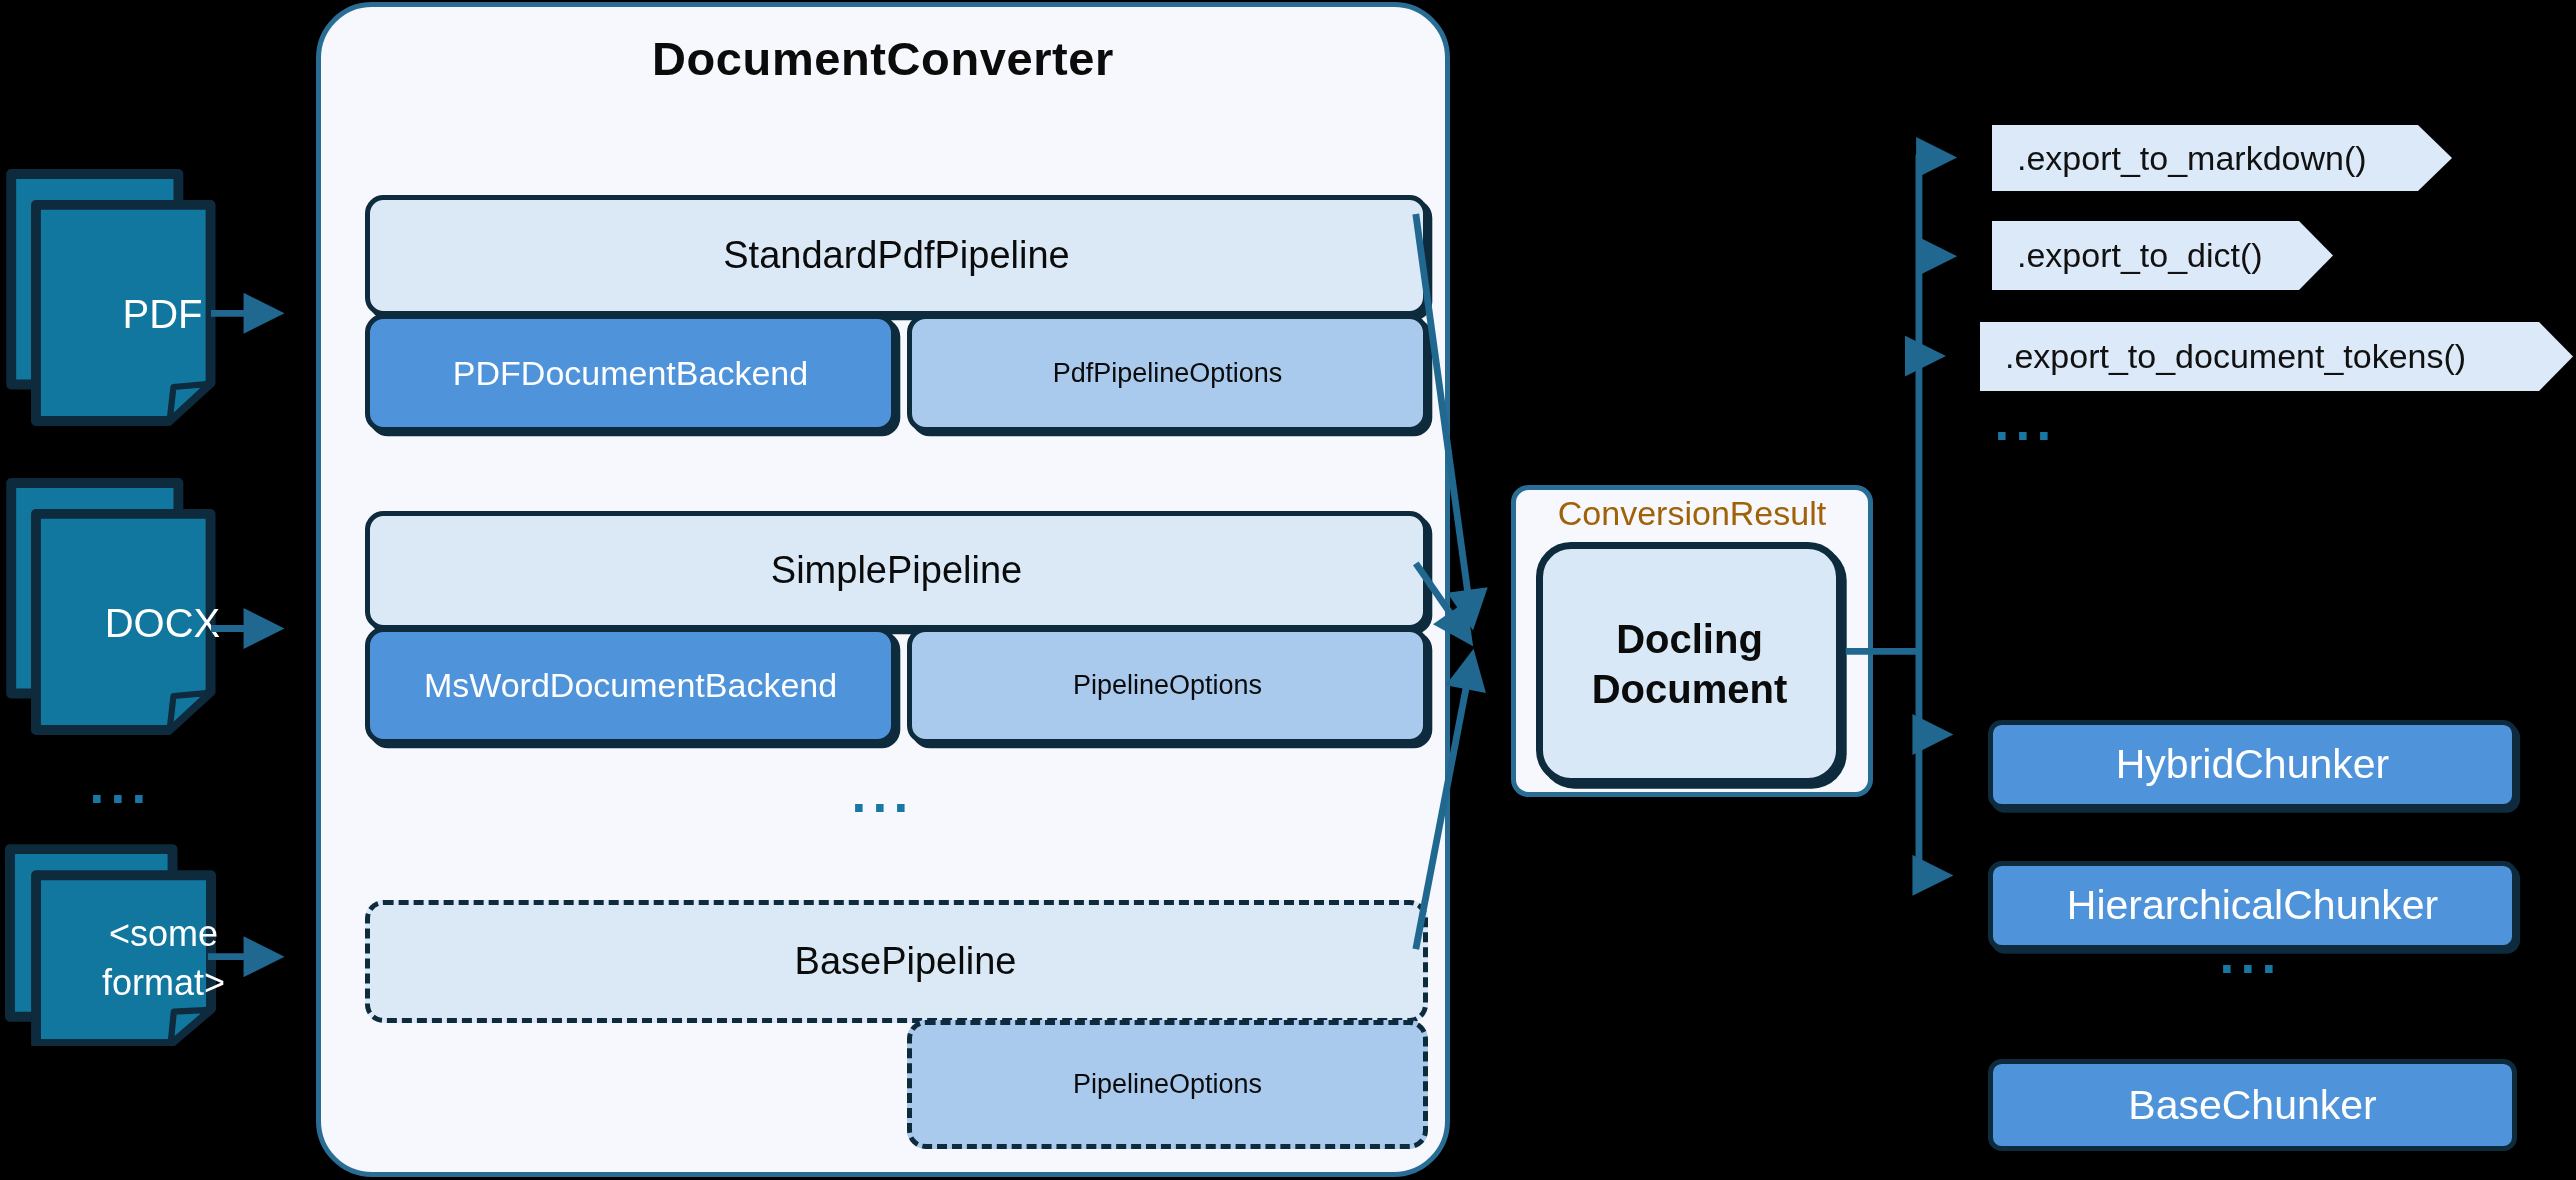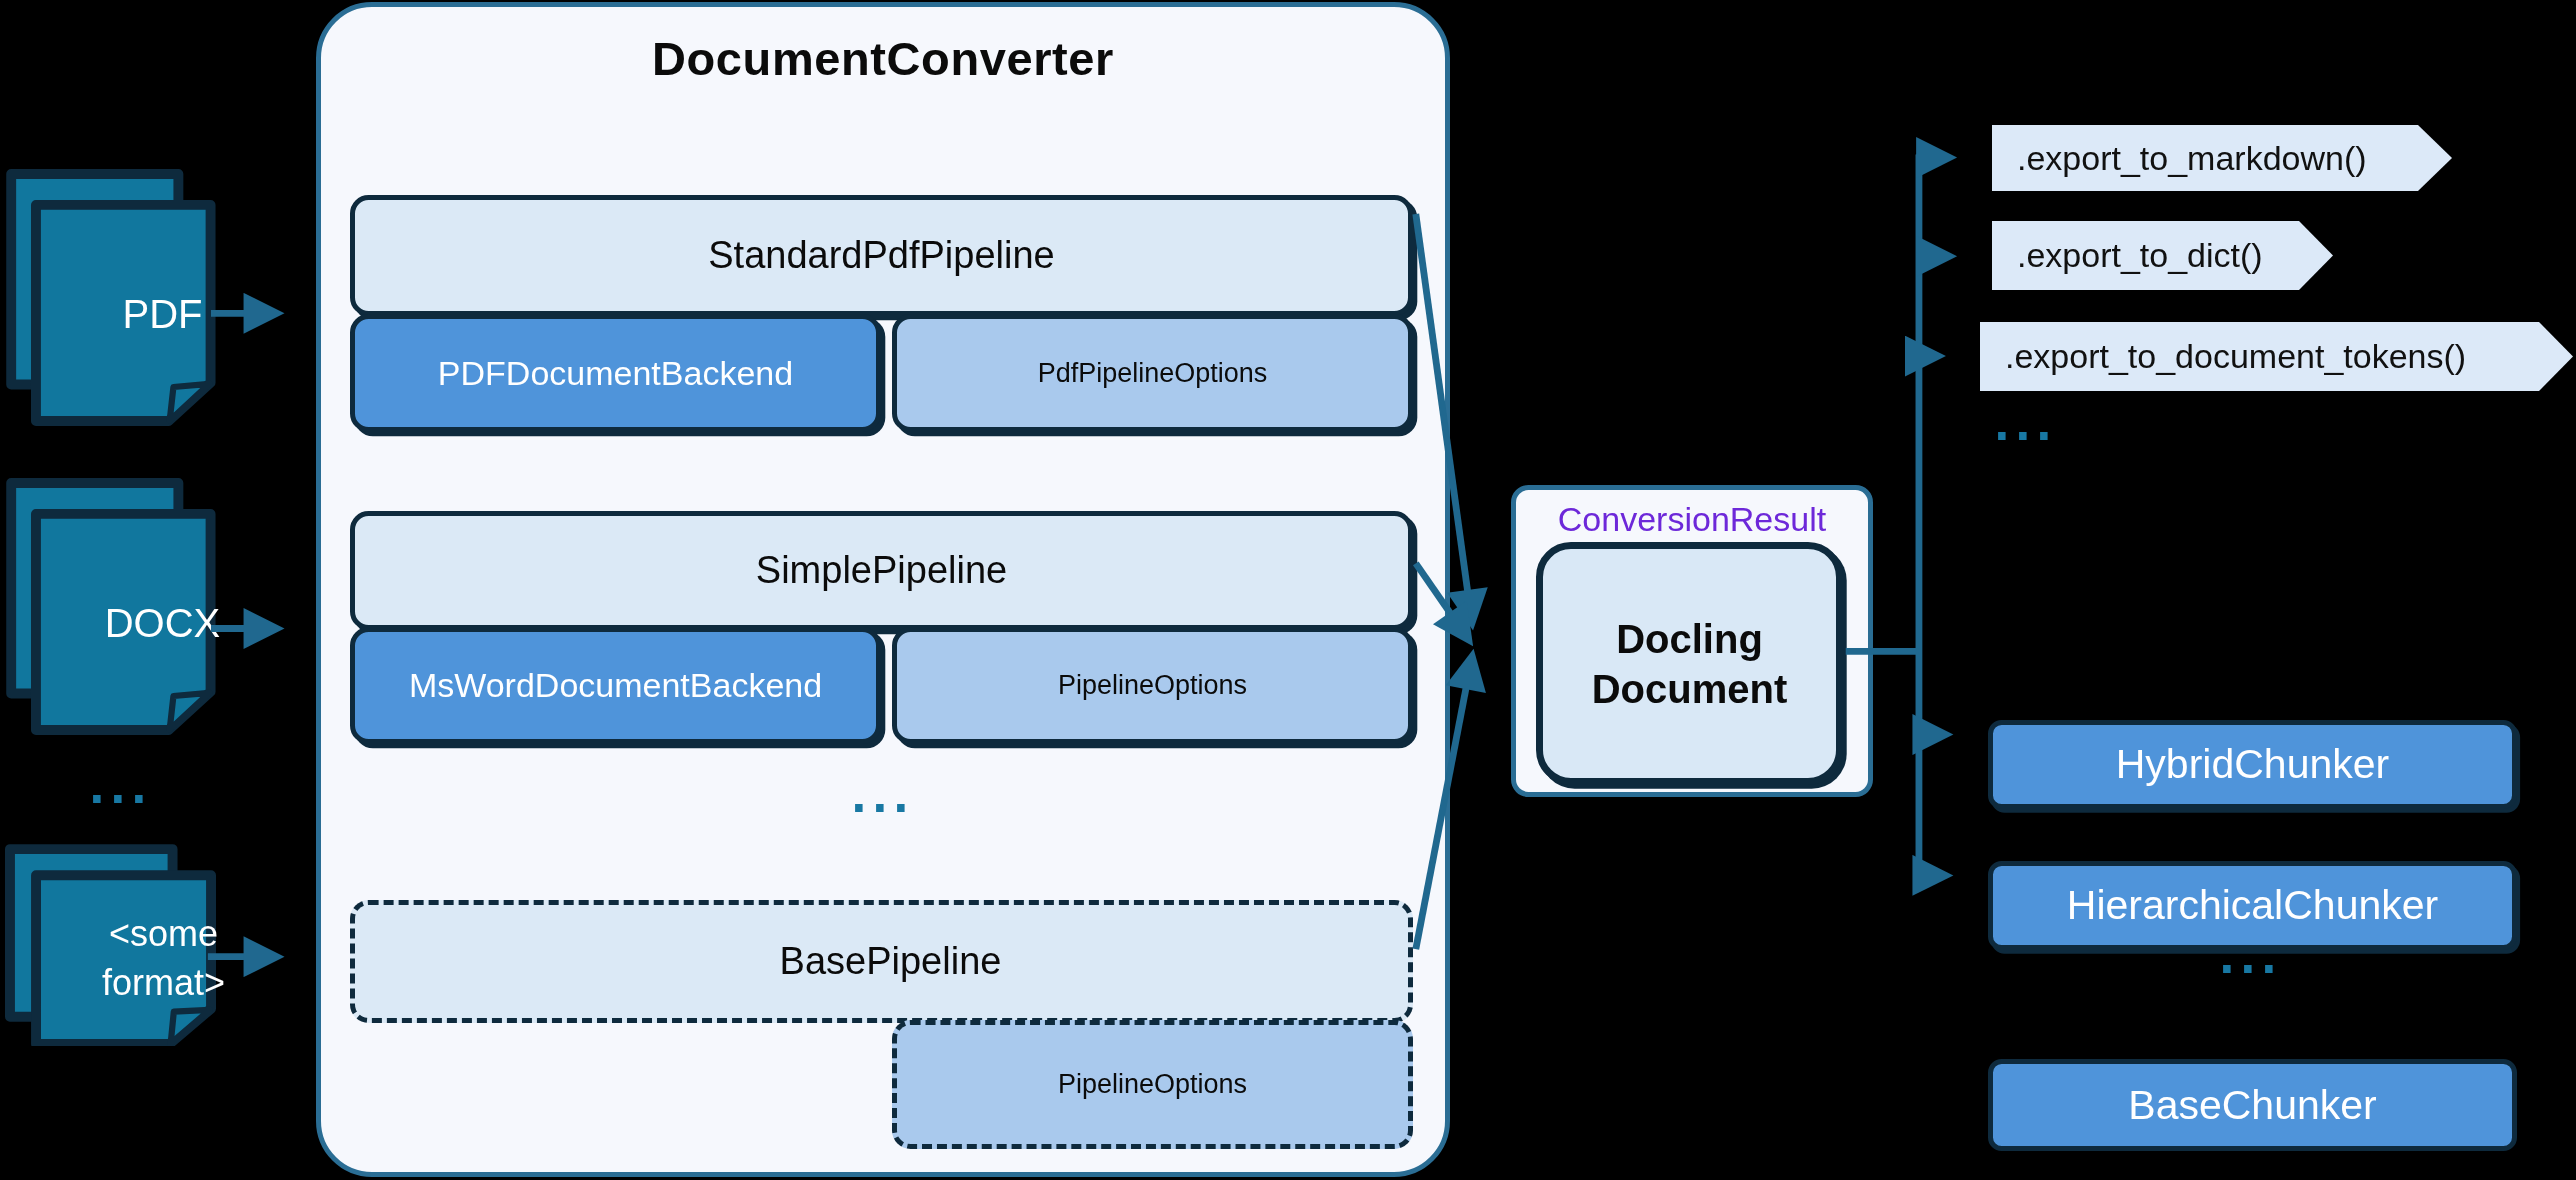--- a/index.html
+++ b/index.html
@@ -14,34 +14,34 @@
     border:5px solid var(--container-border,#2a6d94);
     border-radius:56px;
   }
   .title{
     text-align:center;font-weight:bold;font-size:47px;color:#0b0b0b;letter-spacing:0.6px;
   }
   
   .box{
     display:flex;align-items:center;justify-content:center;
     border:5.6px solid var(--navy-border,#0e2a3d);border-radius:18.6px;
-    color:#0b0b0b;text-align:center;
+    color:#0b0b0b;text-align:center;margin-left:15px;
   }
   .box.shadow{box-shadow:4.3px 4.3px 0 var(--navy-border,#0e2a3d);}
   .pipeline{background:var(--pipeline-bg,#dbe9f6);font-size:38px;}
   .backend{background:var(--backend-bg,#4f94da);color:#fff;font-size:34px;}
   .options{background:var(--options-bg,#a9c9ed);font-size:27px;text-align:right;}
   .dashed{border-style:dashed;box-shadow:none;}
   
   .result{
     background:var(--container-bg,#f6f8fd);
     border:5.6px solid var(--container-border,#2a6d94);
     border-radius:17.4px;
   }
-  .result-label{text-align:center;font-size:34px;color:#6d28d9;padding-top:10px;}
+  .result-label{text-align:center;font-size:34px;color:#a16207;padding-top:4px;}
   .docling{
     display:flex;align-items:center;justify-content:center;
     background:var(--docling-bg,#d9e8f6);
     border:7.4px solid var(--navy-border,#0e2a3d);border-radius:35px;
     font-weight:bold;font-size:40px;line-height:1.25;text-align:center;color:#0b0b0b;
     box-shadow:3.7px 3.7px 0 var(--navy-border,#0e2a3d);
     padding:0 12.4px;
   }
   
   .banner{

